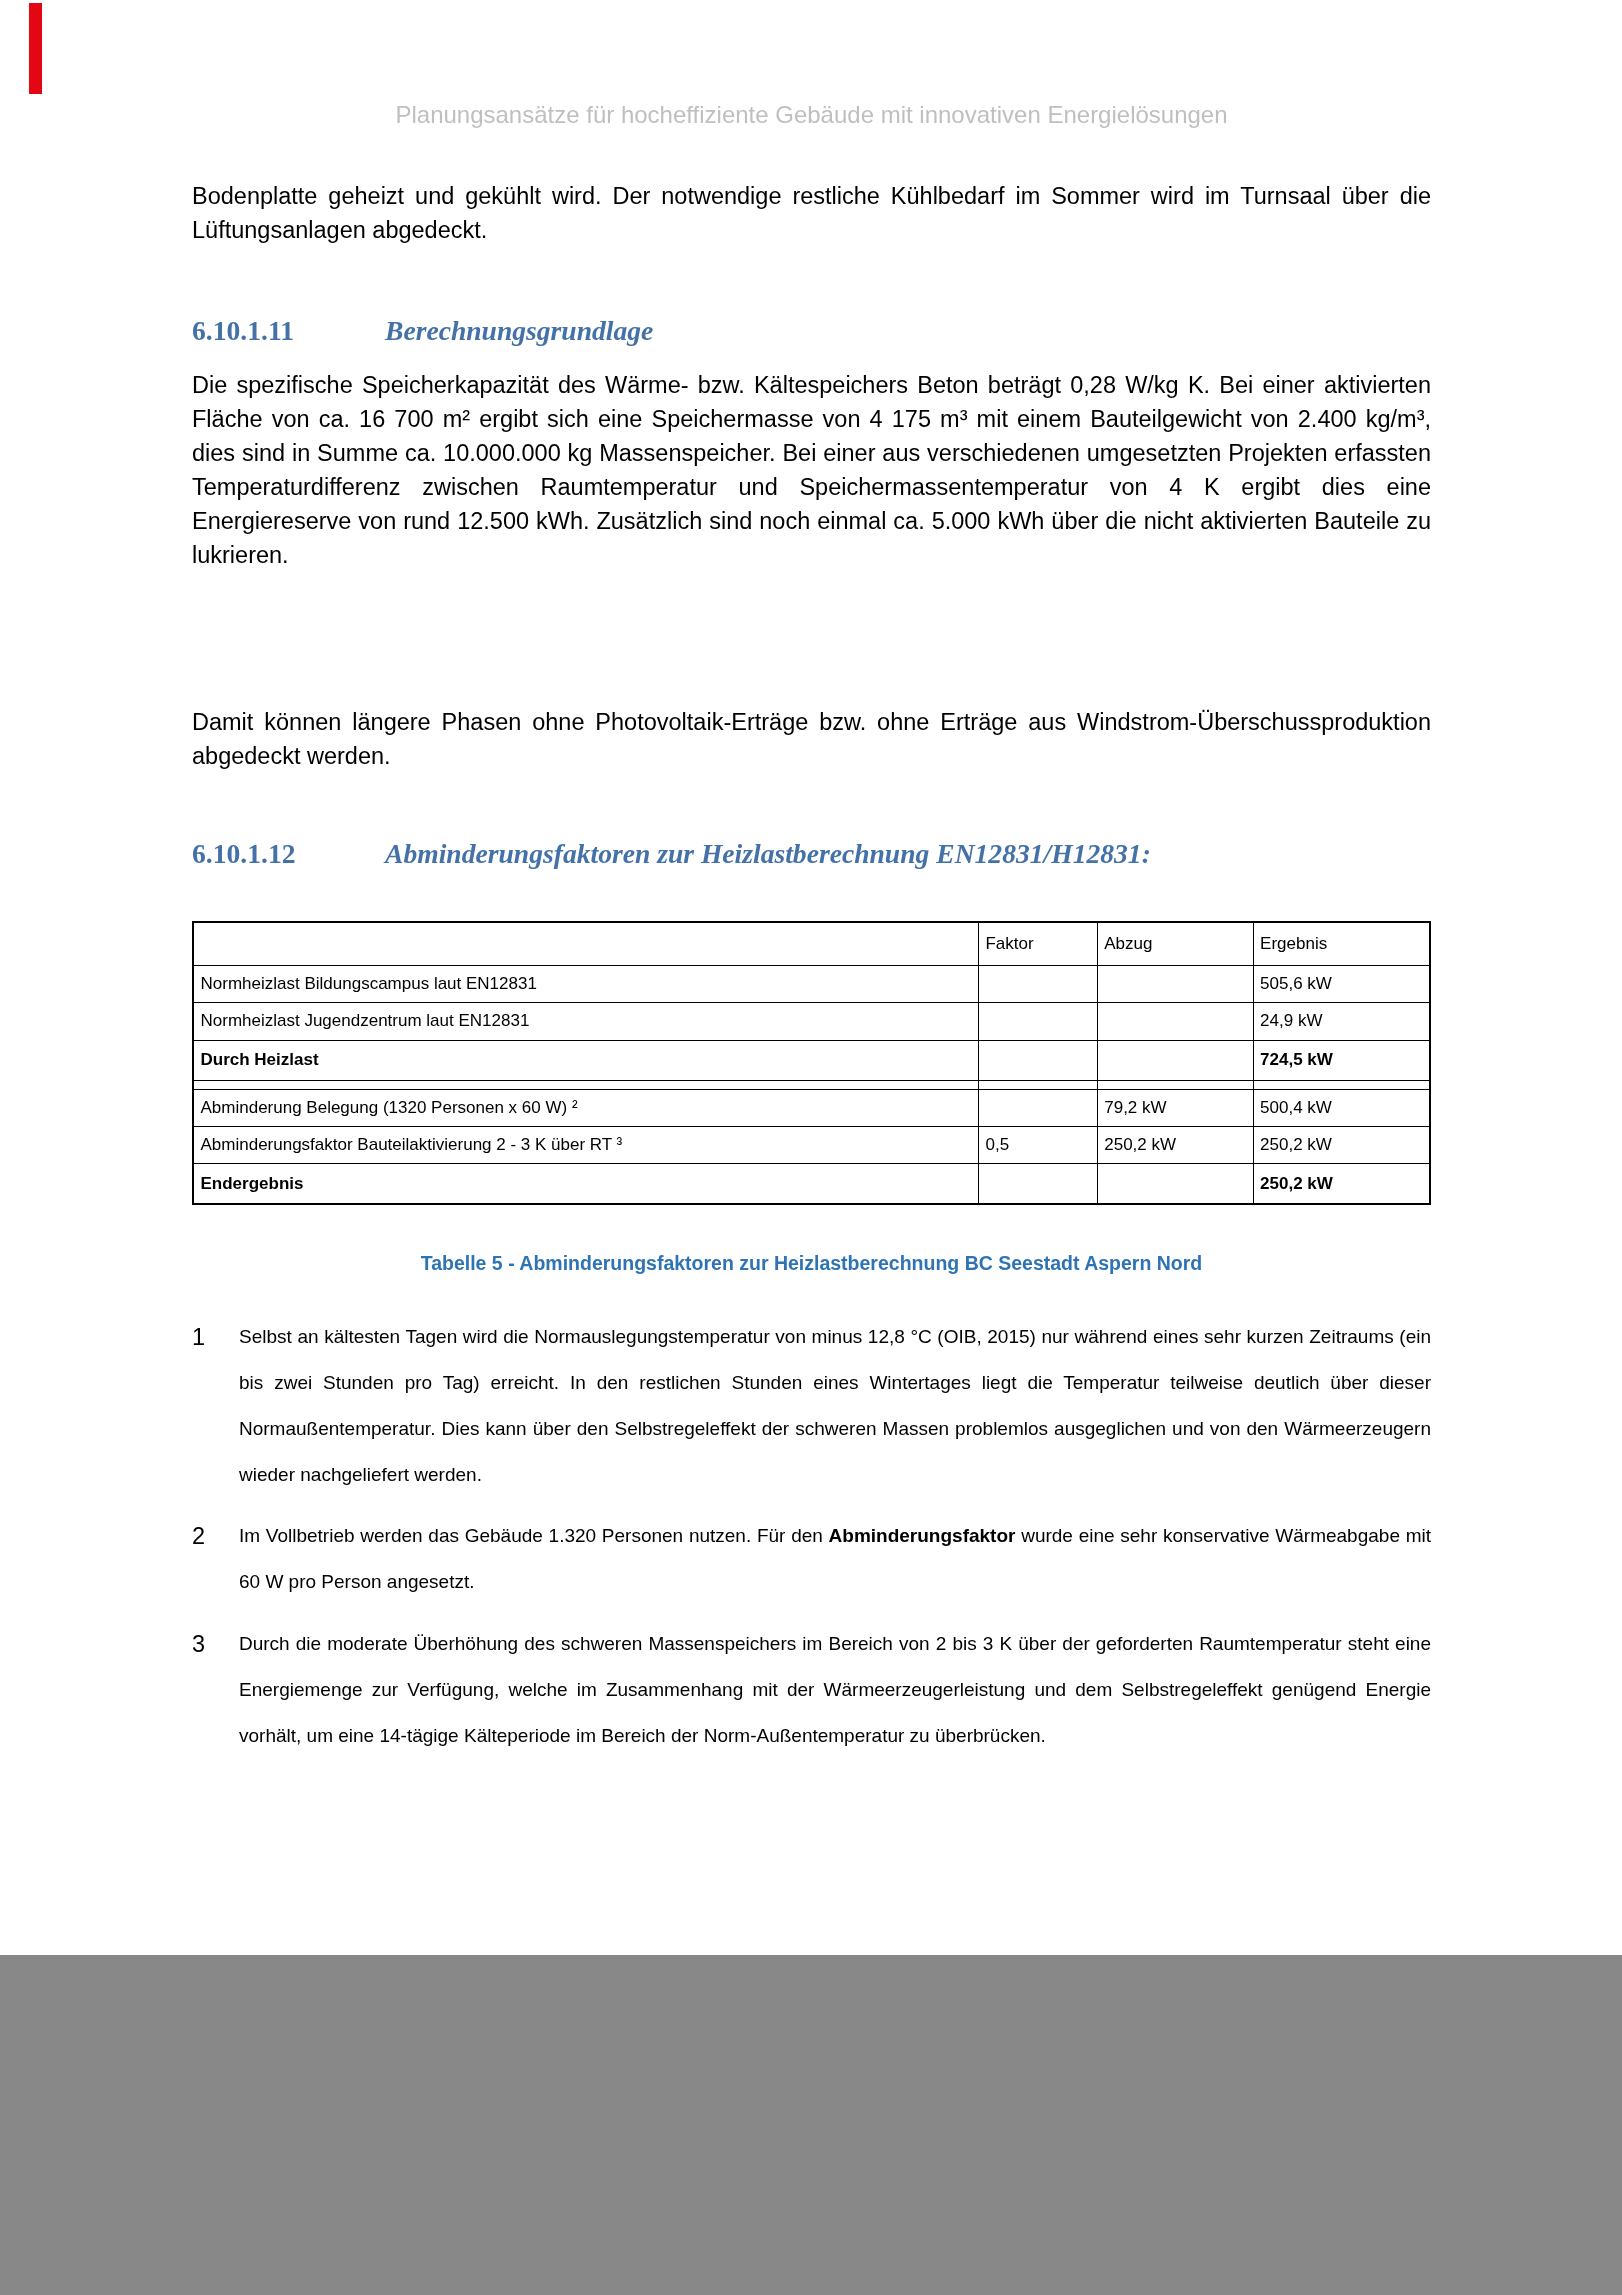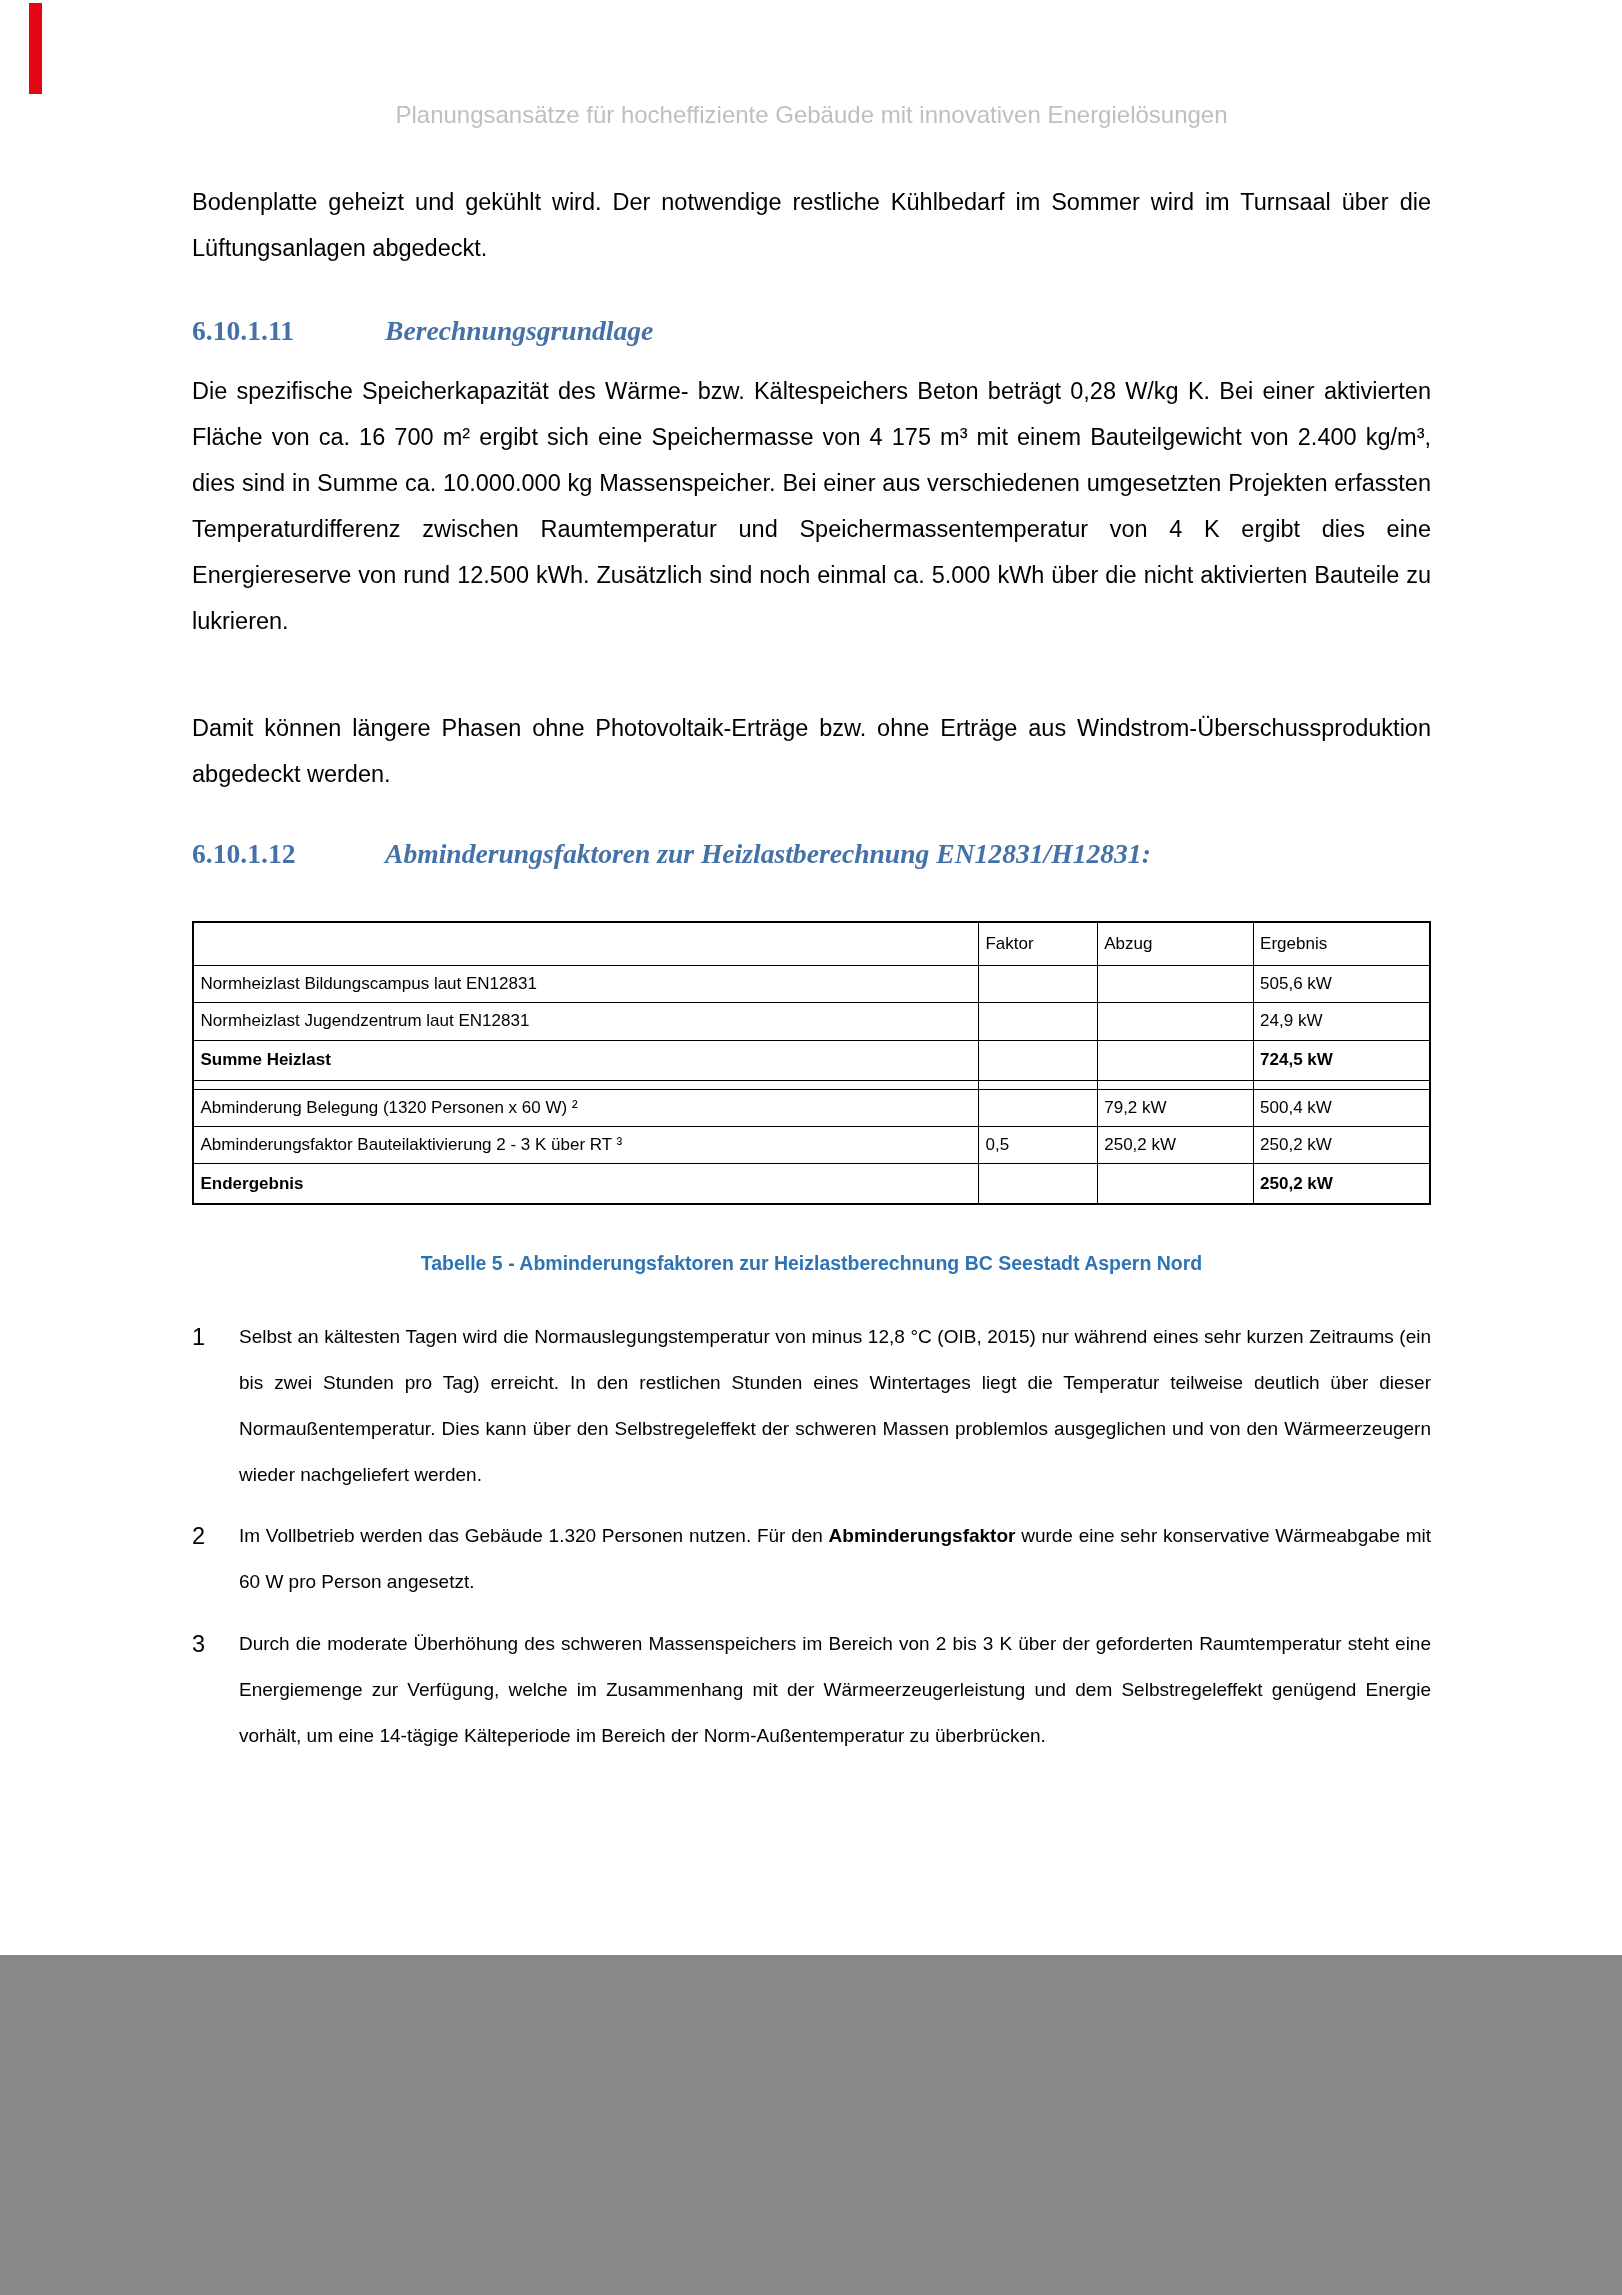--- a/index.html
+++ b/index.html
@@ -7,21 +7,21 @@
   }
   html,body{margin:0;padding:0;background:#888;}
   .page{
     position:relative; width:1622px; height:1955px; background:#ffffff;
     font-family:"Liberation Sans", sans-serif; color:#000; overflow:hidden;
     margin:0 auto;
   }
   .abs{position:absolute; left:192px; width:1239px;}
   .red-bar{position:absolute; left:29px; top:3.2px; width:13px; height:91px; background:var(--red);}
   .doc-header{top:101px; text-align:center; color:var(--gray); font-size:24px; line-height:1.2;}
-  .body-text{font-size:23.5px; line-height:46px; text-align:justify;}
+  .body-text{font-size:23.5px; line-height:34px; text-align:justify;}
   .heading{font-family:"Liberation Serif", serif; color:var(--hblue); font-size:27.6px; font-weight:bold; white-space:nowrap;}
   .h-num{display:inline-block; width:193px;}
   .h-title{font-style:italic;}
   table.data{border-collapse:collapse; width:1239px; table-layout:fixed; border:2.4px solid #000;}
   table.data th, table.data td{
     border:1.6px solid #000; font-size:17px; font-weight:normal; text-align:left;
     padding:1.6px 6.5px; vertical-align:middle; overflow:hidden; white-space:nowrap;
   }
   table.data th{height:39px;}
   table.data td{height:33px;}
@@ -83,21 +83,21 @@
             <td></td>
             <td>505,6 kW</td>
           </tr>
           <tr>
             <td>Normheizlast Jugendzentrum laut EN12831</td>
             <td></td>
             <td></td>
             <td>24,9 kW</td>
           </tr>
           <tr class="bold-row">
-            <td>Summe Heizlast</td>
+            <td>Durch Heizlast</td>
             <td></td>
             <td></td>
             <td>724,5 kW</td>
           </tr>
           <tr class="spacer-row">
             <td></td>
             <td></td>
             <td></td>
             <td></td>
           </tr>

